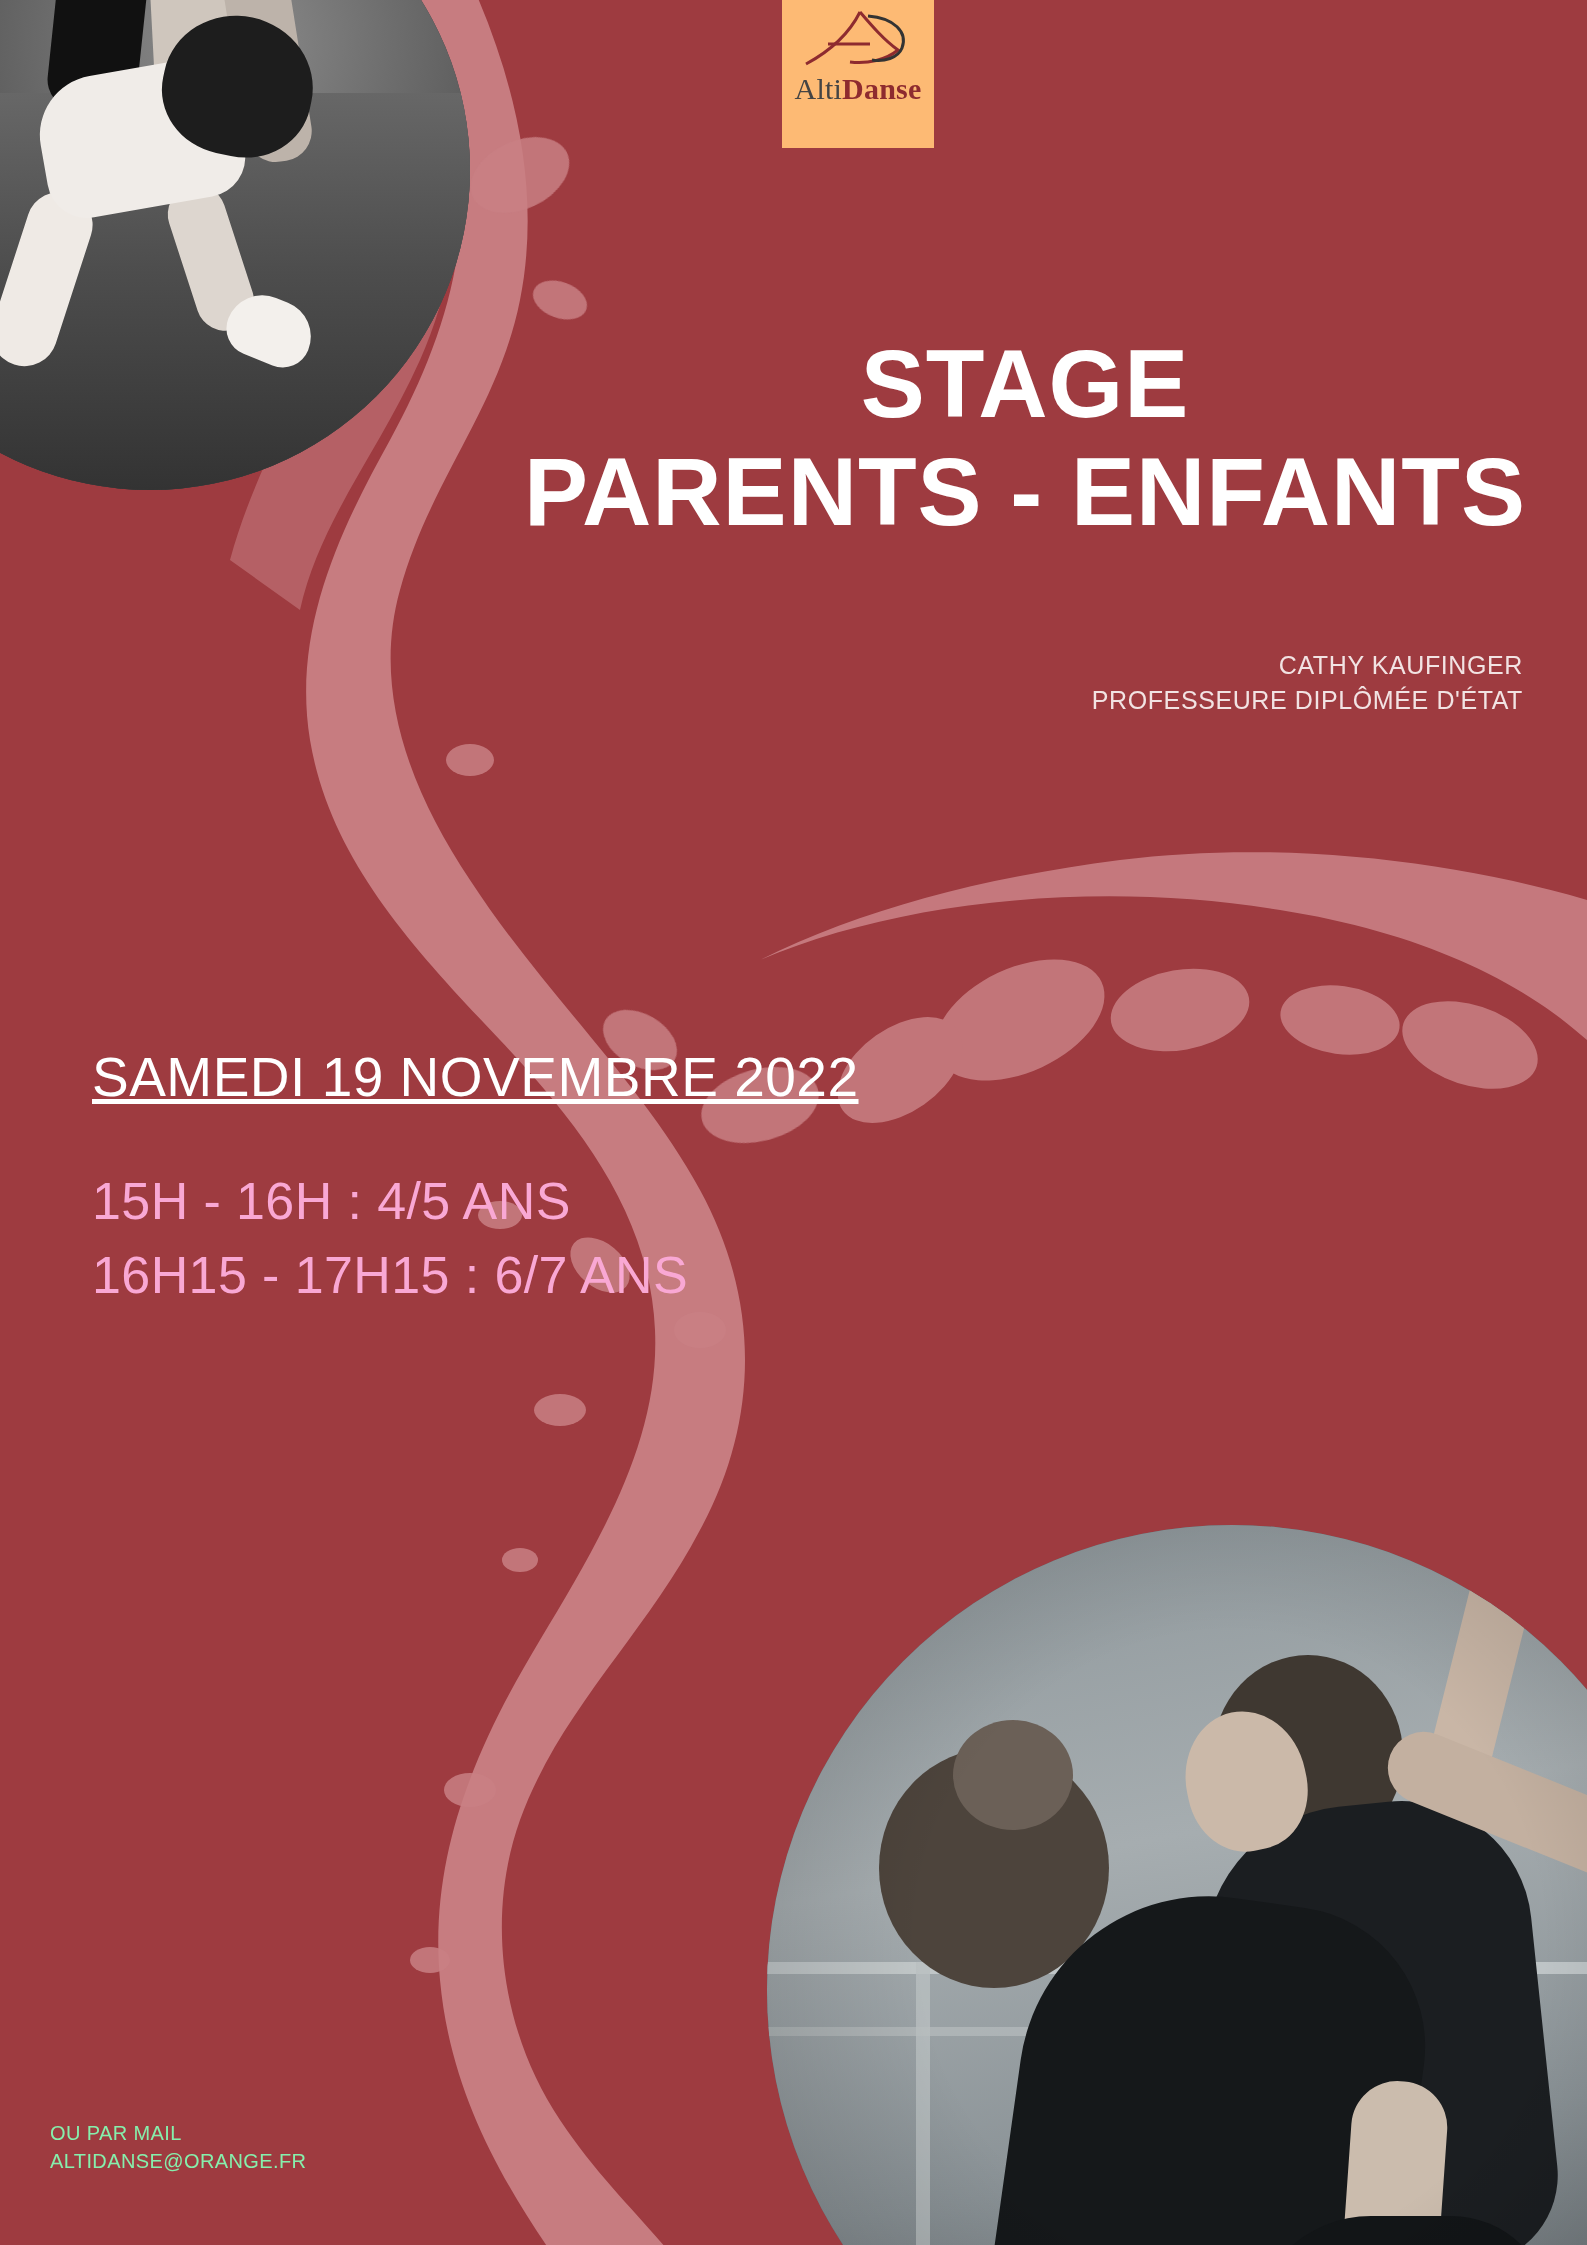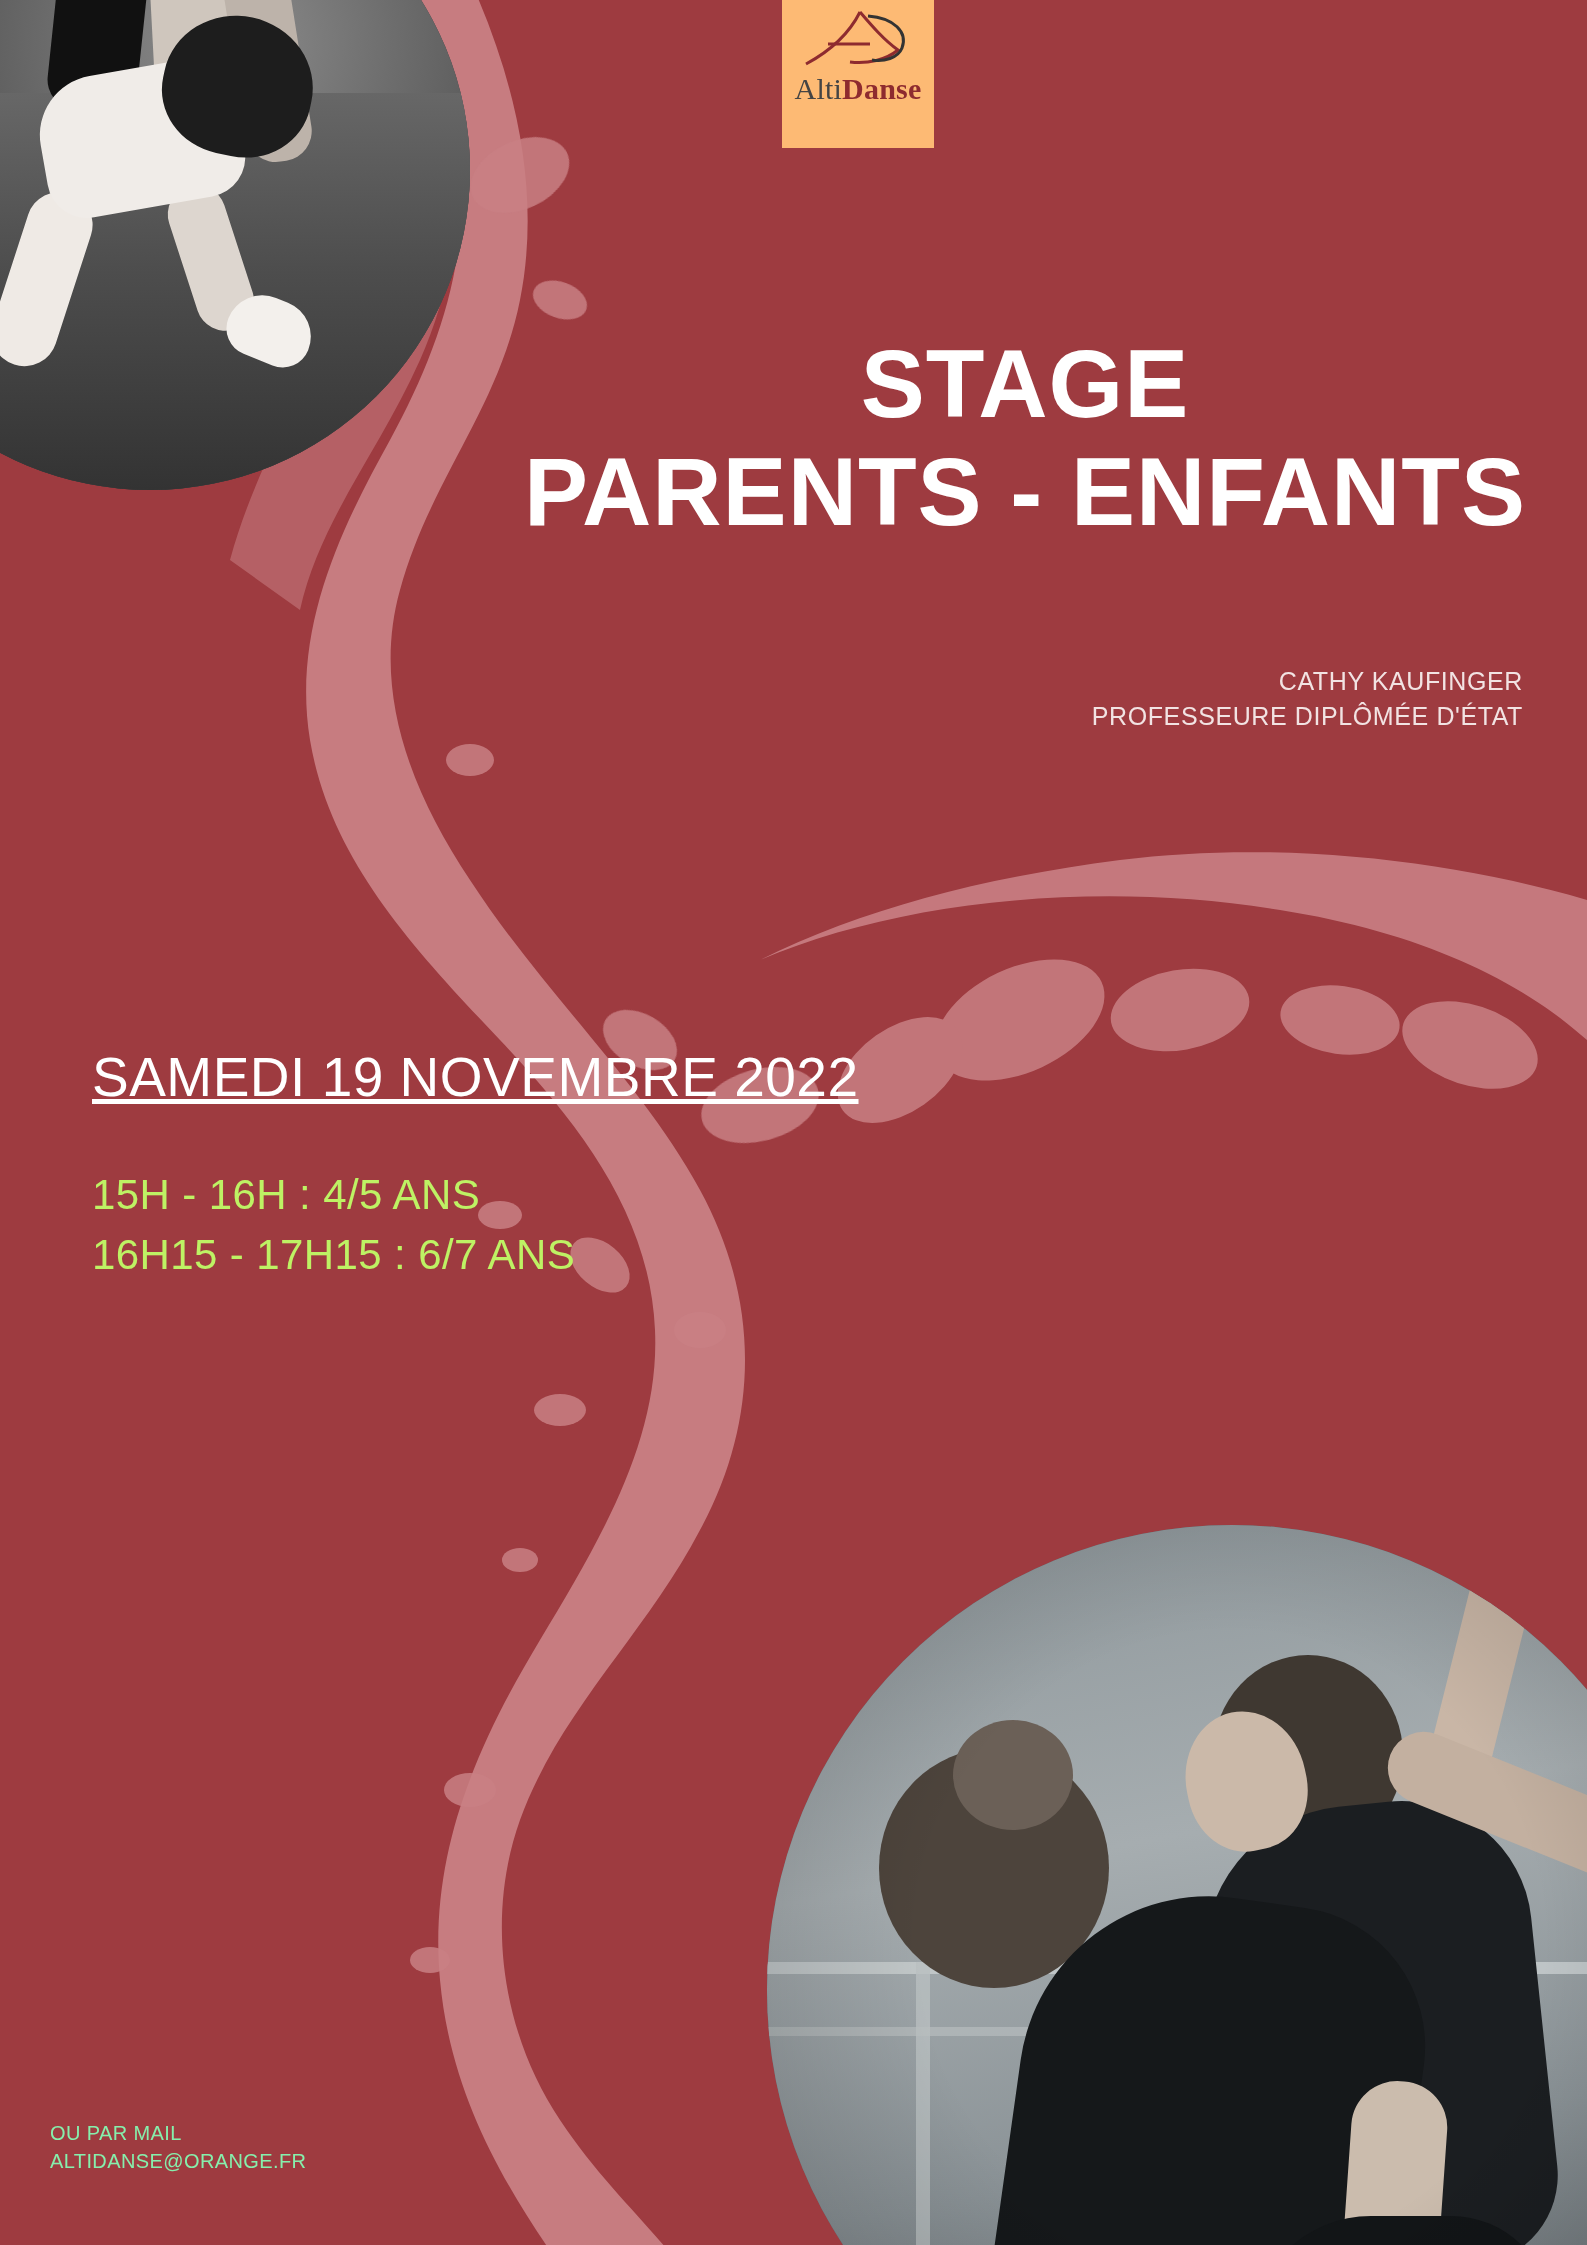--- a/index.html
+++ b/index.html
@@ -265,43 +265,43 @@
     font-size: 96px;
     line-height: 1.12;
     letter-spacing: 1px;
     font-weight: bold;
   }
   .title .l2 { white-space: nowrap; }
 
   .credits {
     position: absolute;
     right: 64px;
-    top: 664px;
+    top: 648px;
     text-align: right;
     color: #f2e3e3;
     font-size: 25px;
     line-height: 1.4;
     letter-spacing: .6px;
   }
 
   .date {
     position: absolute;
     left: 92px;
     top: 1045px;
     color: #ffffff;
     font-size: 55px;
     letter-spacing: .5px;
     text-decoration: underline;
   }
   .times {
     position: absolute;
     left: 92px;
     top: 1165px;
-    color: #bef264;
-    font-size: 42px;
+    color: #f9a8d4;
+    font-size: 52px;
     line-height: 1.42;
     letter-spacing: .4px;
   }
 
   .price {
     position: absolute;
     left: 50px;
     top: 1895px;
     color: #ffffff;
     font-size: 27px;

